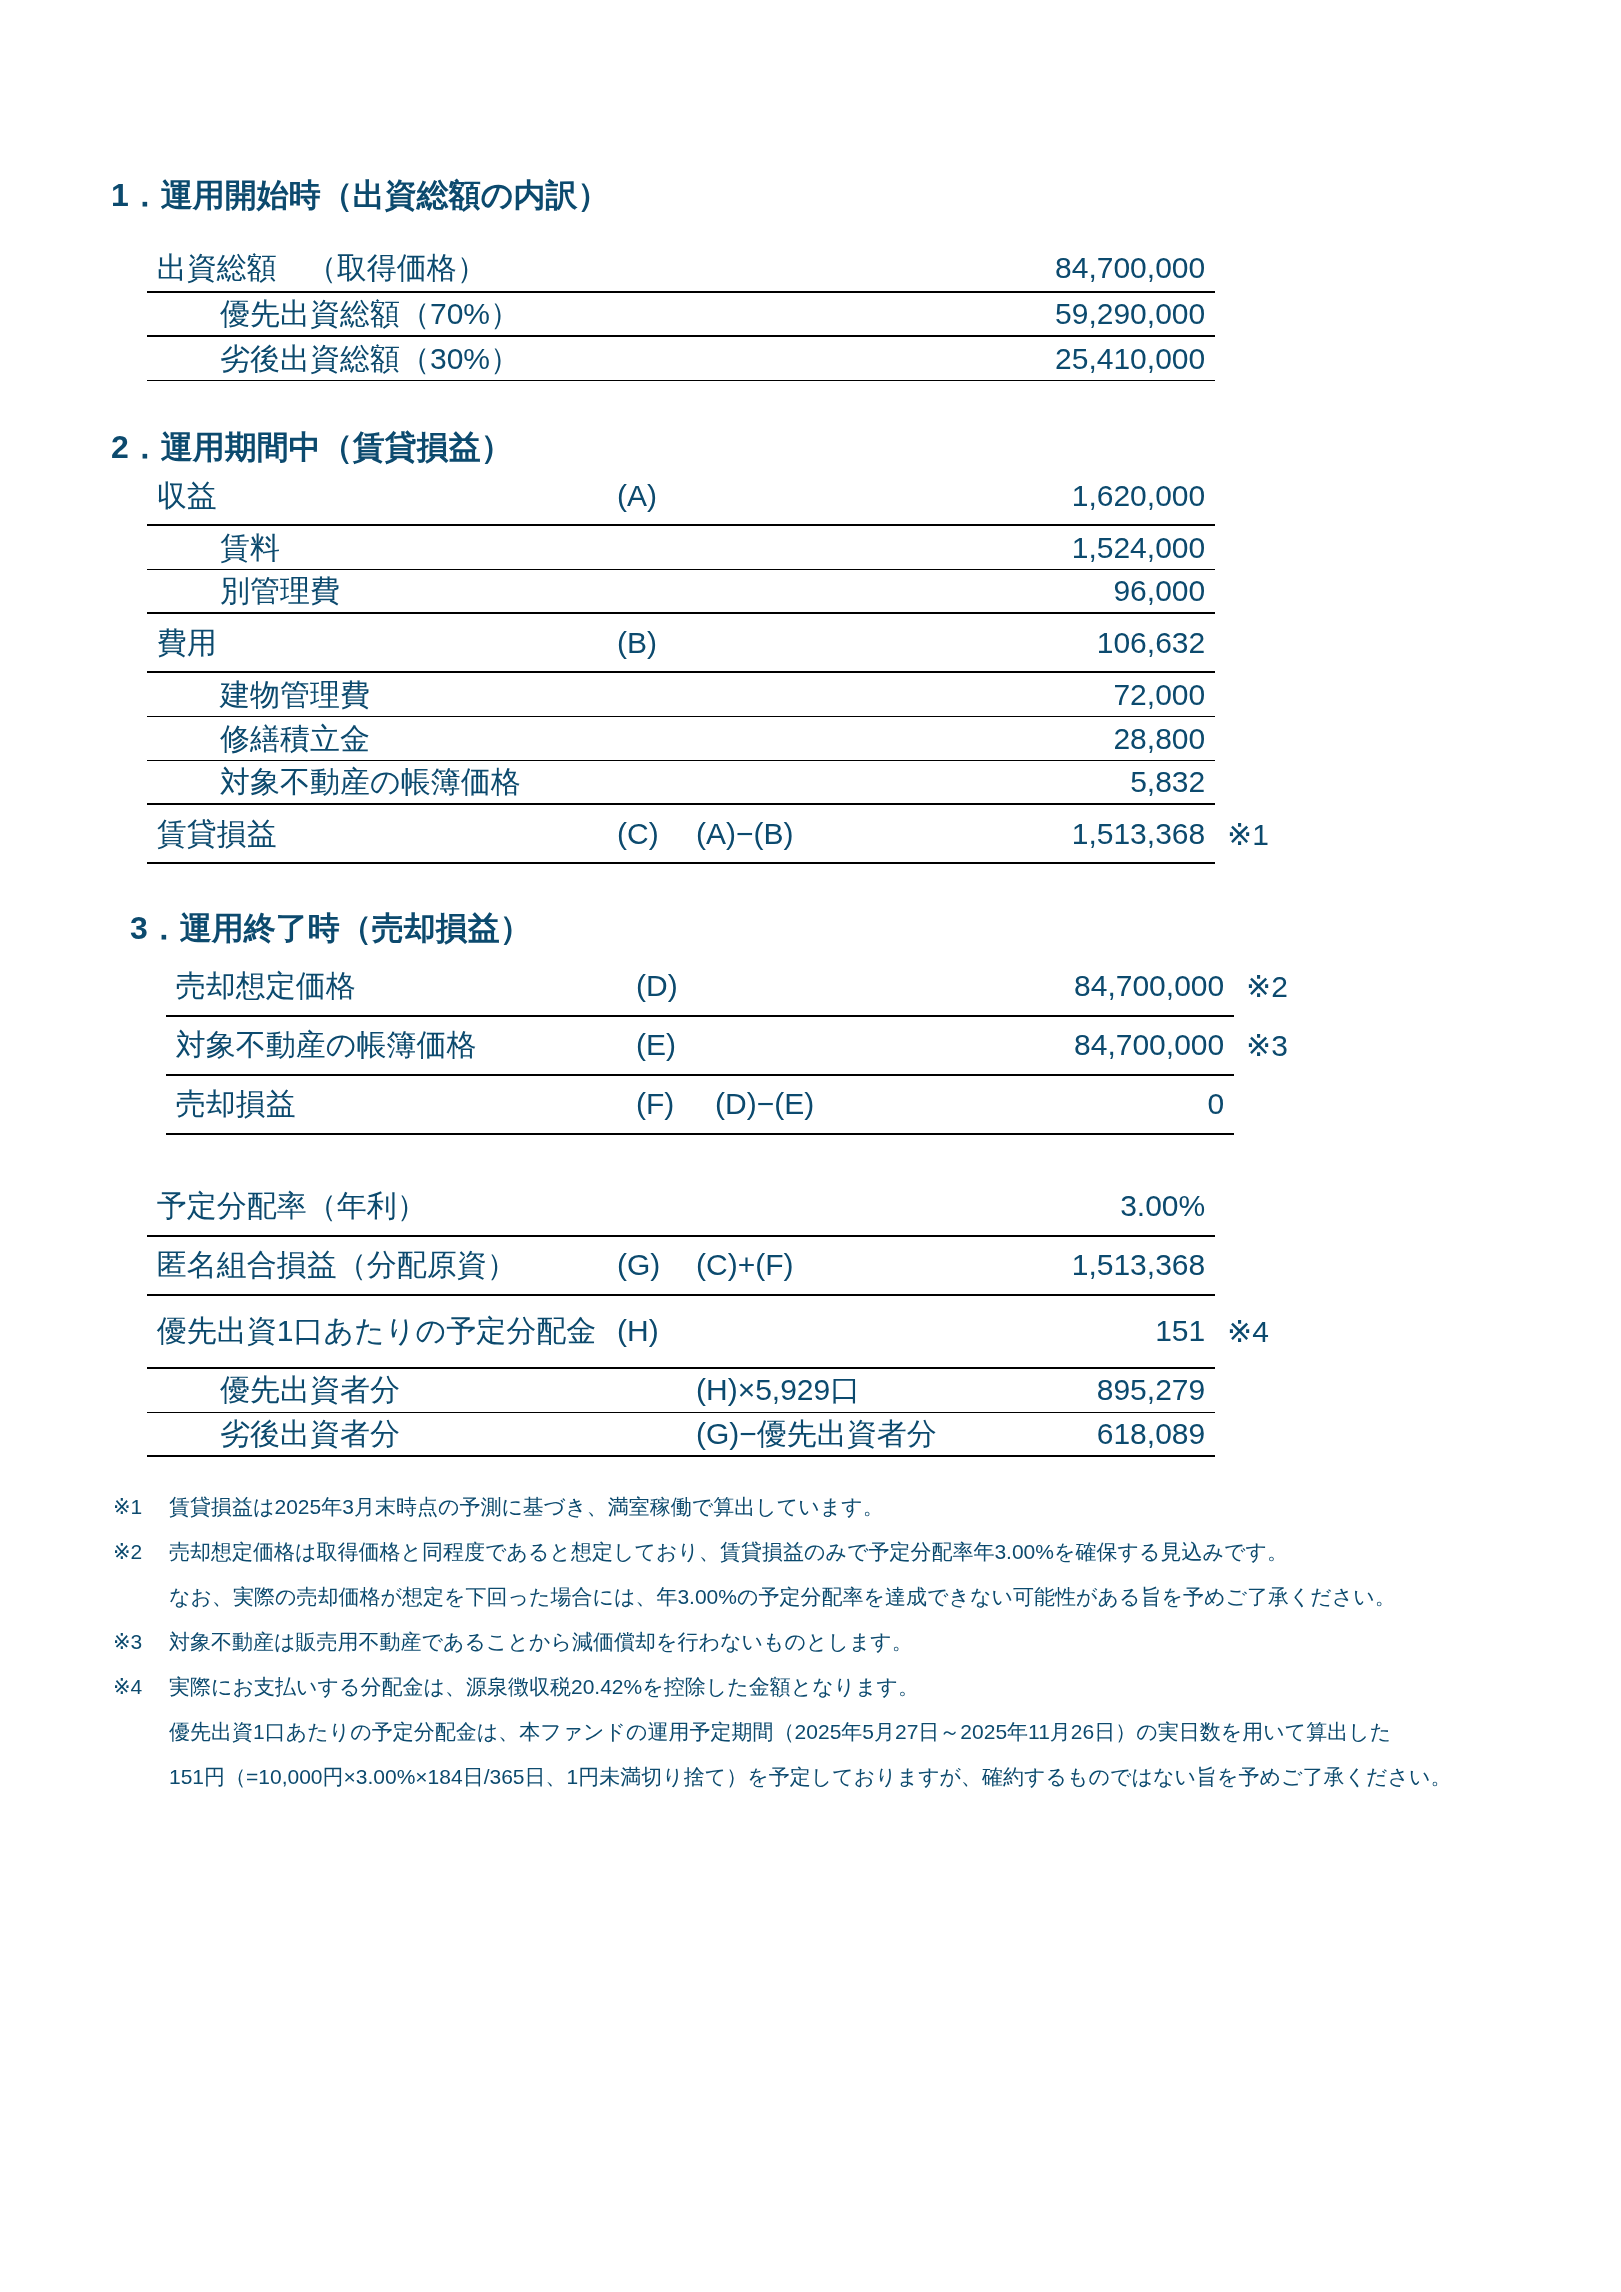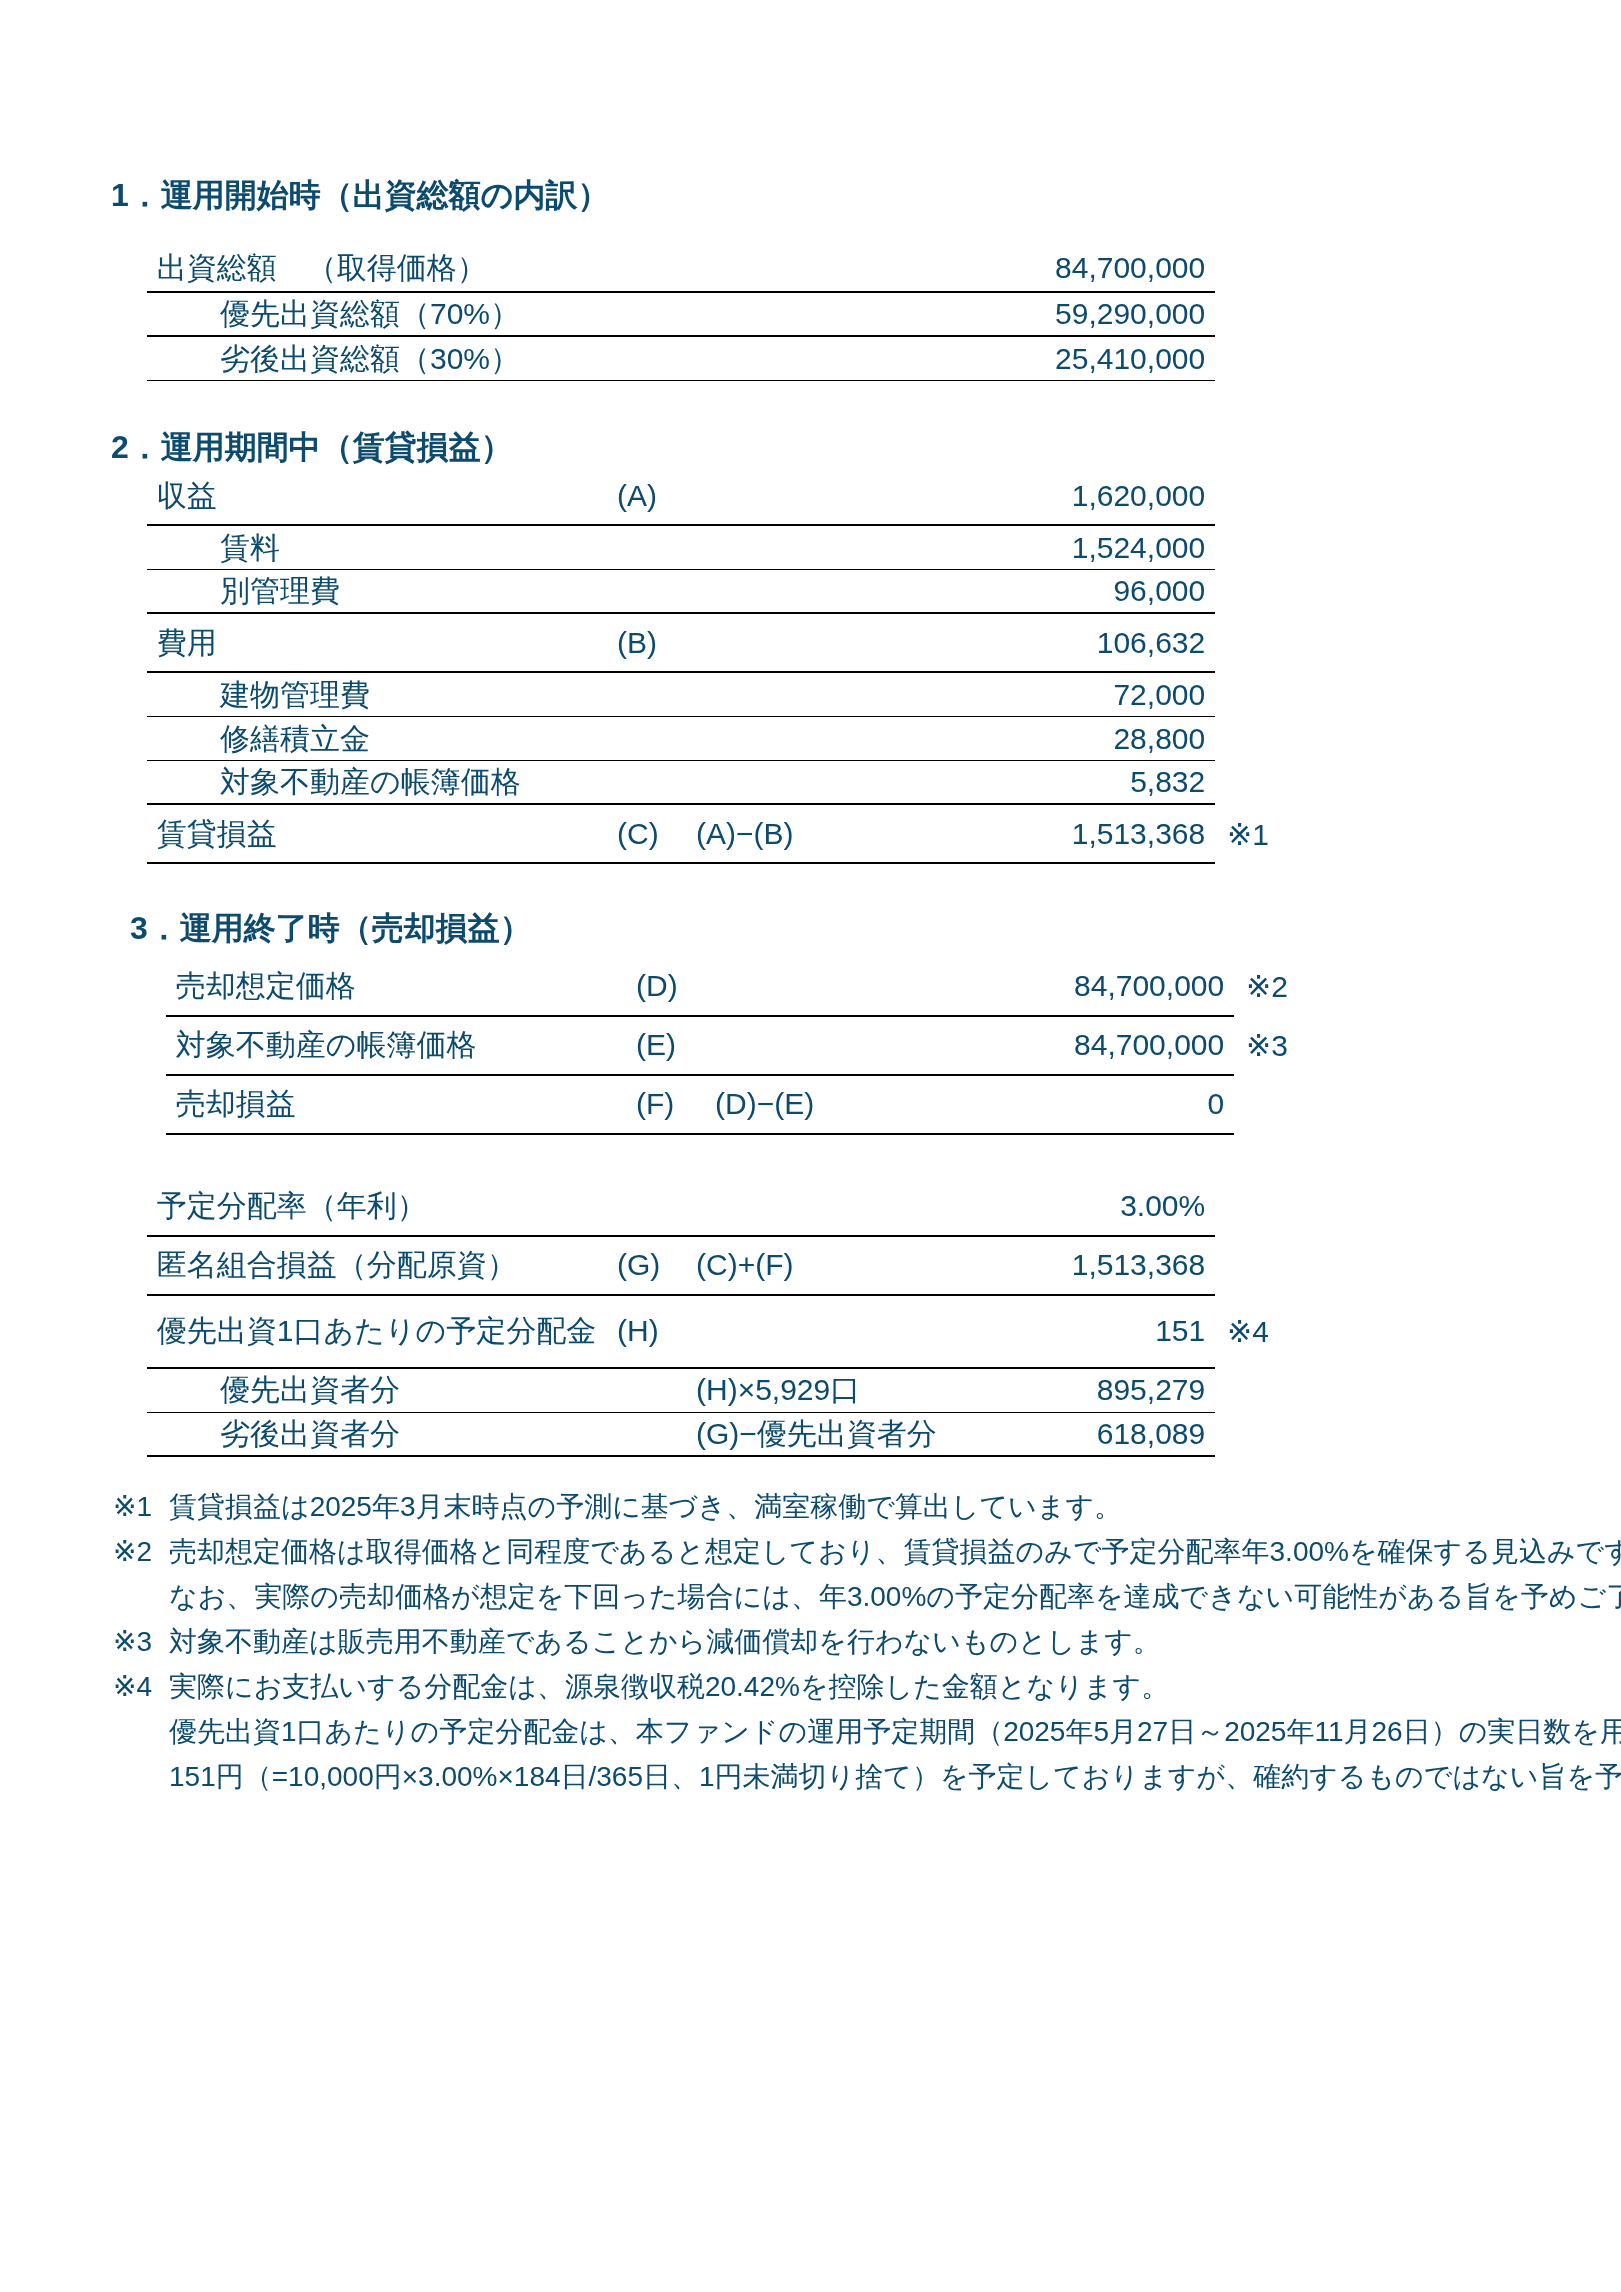--- a/index.html
+++ b/index.html
@@ -28,21 +28,21 @@
     position:absolute;top:50%;transform:translateY(-50%);
     font-size:30px;white-space:nowrap;
   }
   .label{left:9.8px;}
   .label.indent{left:73px;}
   .f1{left:470px;}
   .f2{left:549px;}
   .value{right:9.8px;}
   .noteref{left:1080px;}
   .notes{margin-top:27.4px;margin-left:113px;}
-  .note-line{height:45px;line-height:45px;font-size:28px;white-space:nowrap;}
+  .note-line{height:45px;line-height:45px;font-size:21px;white-space:nowrap;}
   .note-marker{display:inline-block;width:56px;}
 </style>
 </head>
 <body>
 
 <div class="page">
   <div id="content">
       <div class="section" style="margin-top: 176px;">
         <div class="section-title">1．運用開始時（出資総額の内訳）</div>
         <div class="table" style="margin-top: 29px;">

